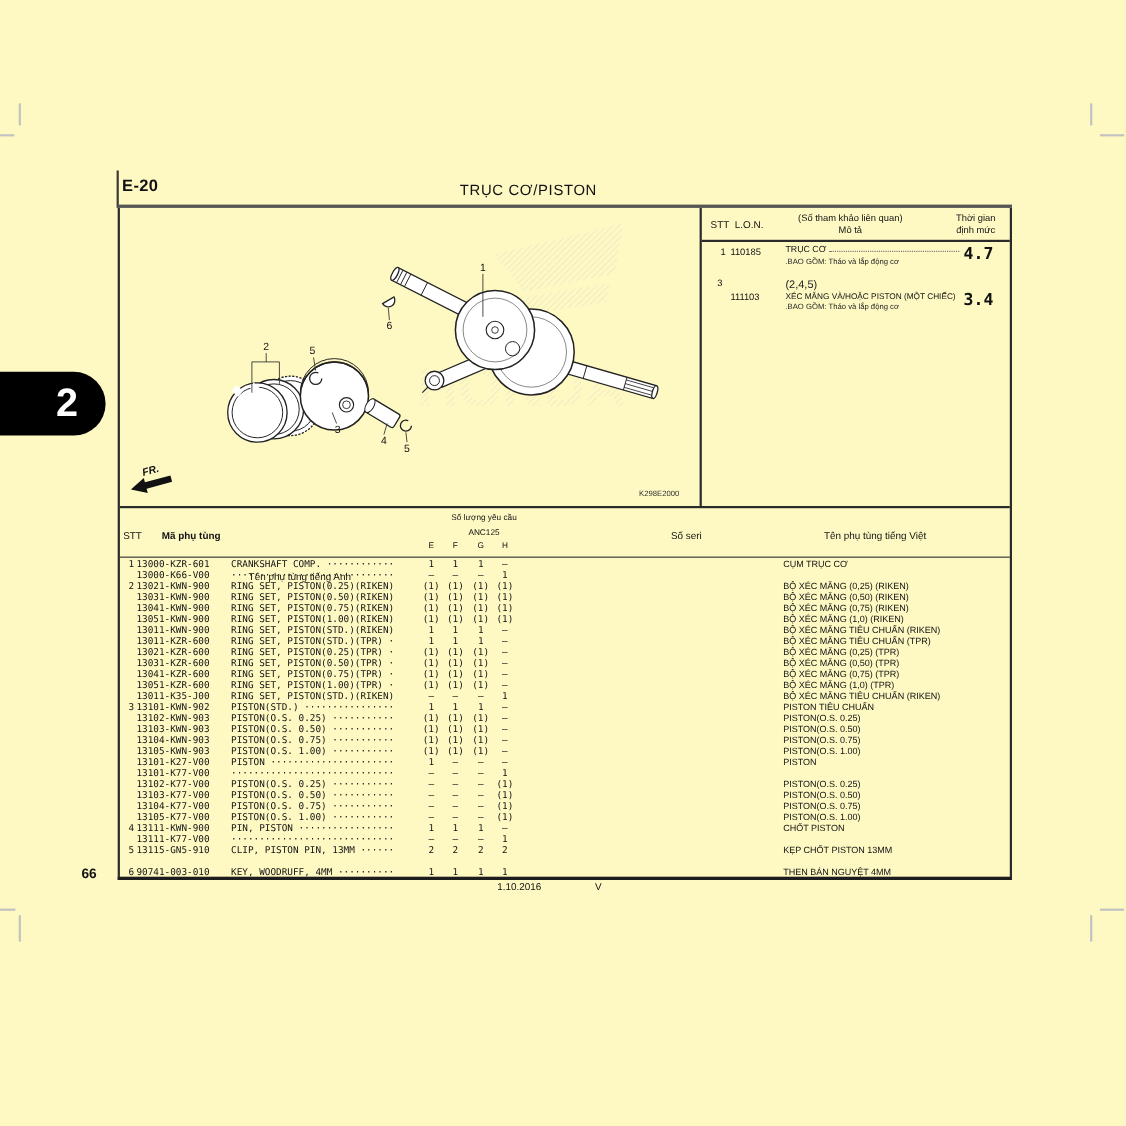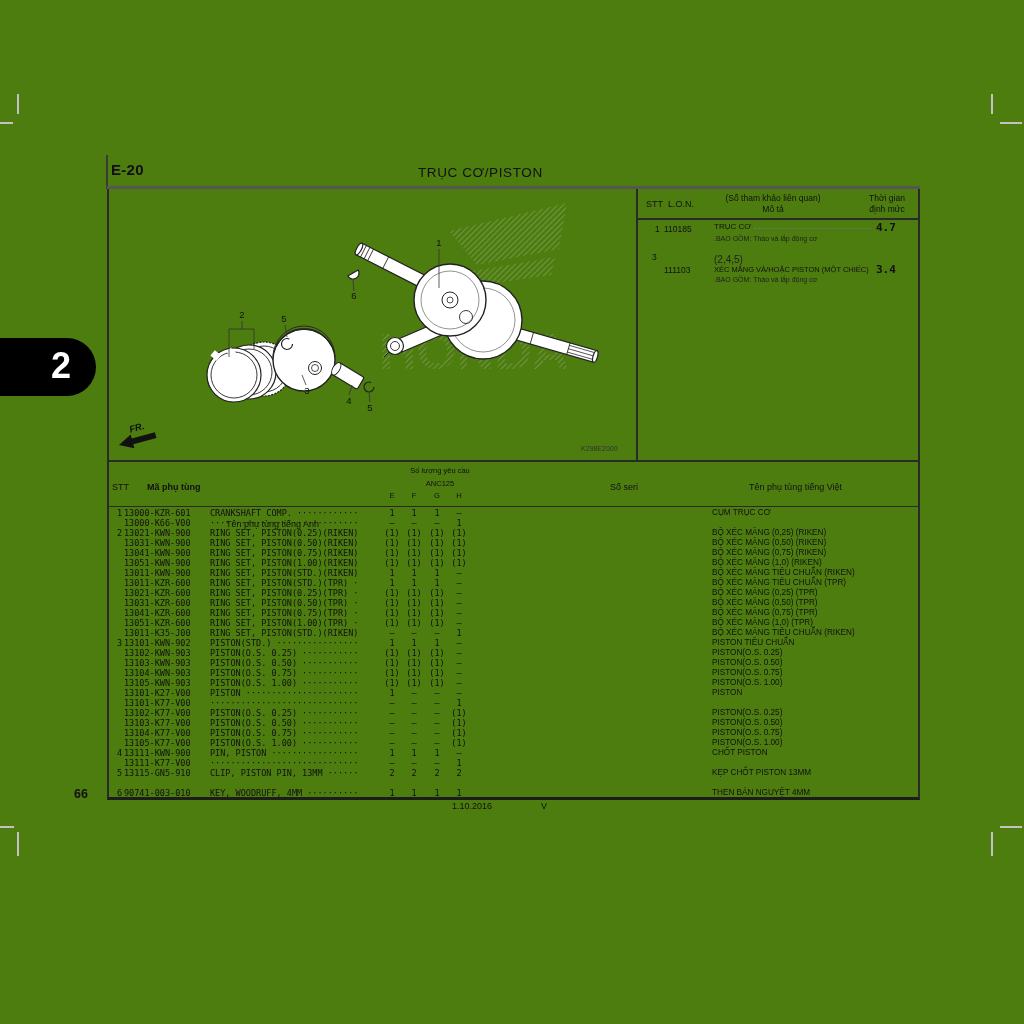--- a/index.html
+++ b/index.html
@@ -1,16 +1,16 @@
 <!DOCTYPE html>
 <html><head>
 <meta charset="utf-8">
 <style>
   html,body{margin:0;padding:0;background:#fff;}
-  .canvas{position:relative;width:1024px;height:1024px;background:#4d7c0f;overflow:hidden;
+  .canvas{position:relative;width:1024px;height:1024px;background:#fef9c3;overflow:hidden;
           font-family:"Liberation Sans",sans-serif;color:#111;}
   .abs{position:absolute;}
   
   .crop{position:absolute;background:#c2c2c2;}
   
   .hdr-stub{position:absolute;left:106px;top:155px;width:2px;height:34px;background:#3a3a3a;}
   .page-code{position:absolute;left:111px;top:161px;font-size:15px;font-weight:bold;letter-spacing:.3px;}
   .page-title{position:absolute;left:418px;top:165px;font-size:13.5px;letter-spacing:.6px;}
   .title-rule{position:absolute;left:107px;top:186px;width:813px;height:3px;background:#565656;}
   
@@ -22,21 +22,21 @@
   
   .labor{position:absolute;left:529px;top:0;width:309px;height:271px;}
   .labor-hline{position:absolute;left:0;top:29px;width:280px;height:2px;background:#2a2a2a;}
   .lh{position:absolute;font-size:9px;}
   .lh2{line-height:11px;text-align:center;}
   .lrow-txt{position:absolute;font-size:8.5px;}
   .lnote{position:absolute;font-size:7px;color:#222;}
   .lref{position:absolute;font-size:10px;color:#222;}
   .ldesc{position:absolute;display:flex;align-items:flex-end;font-size:8px;}
   .leader{flex:1;border-bottom:1.5px dotted #777;margin:0 2px 2px 3px;}
-  .ltime{position:absolute;font-family:"DejaVu Sans Mono",monospace;font-weight:bold;font-size:11px;}
+  .ltime{position:absolute;font-family:"DejaVu Sans Mono",monospace;font-weight:bold;font-size:15px;}
   
   .phead{position:absolute;left:0;top:271px;width:809px;height:46px;font-size:9px;}
   .ph{position:absolute;}
   .ph-small{font-size:7.5px;}
   .qcolhead{position:absolute;width:22px;text-align:center;font-size:7.5px;}
   
   .prows{position:absolute;left:0;top:319px;width:809px;}
   .prow{position:relative;height:10px;font-family:"DejaVu Sans Mono",monospace;font-size:8.5px;line-height:10px;white-space:pre;}
   .prow.gap{margin-top:10px;}
   .c{position:absolute;top:0;}

